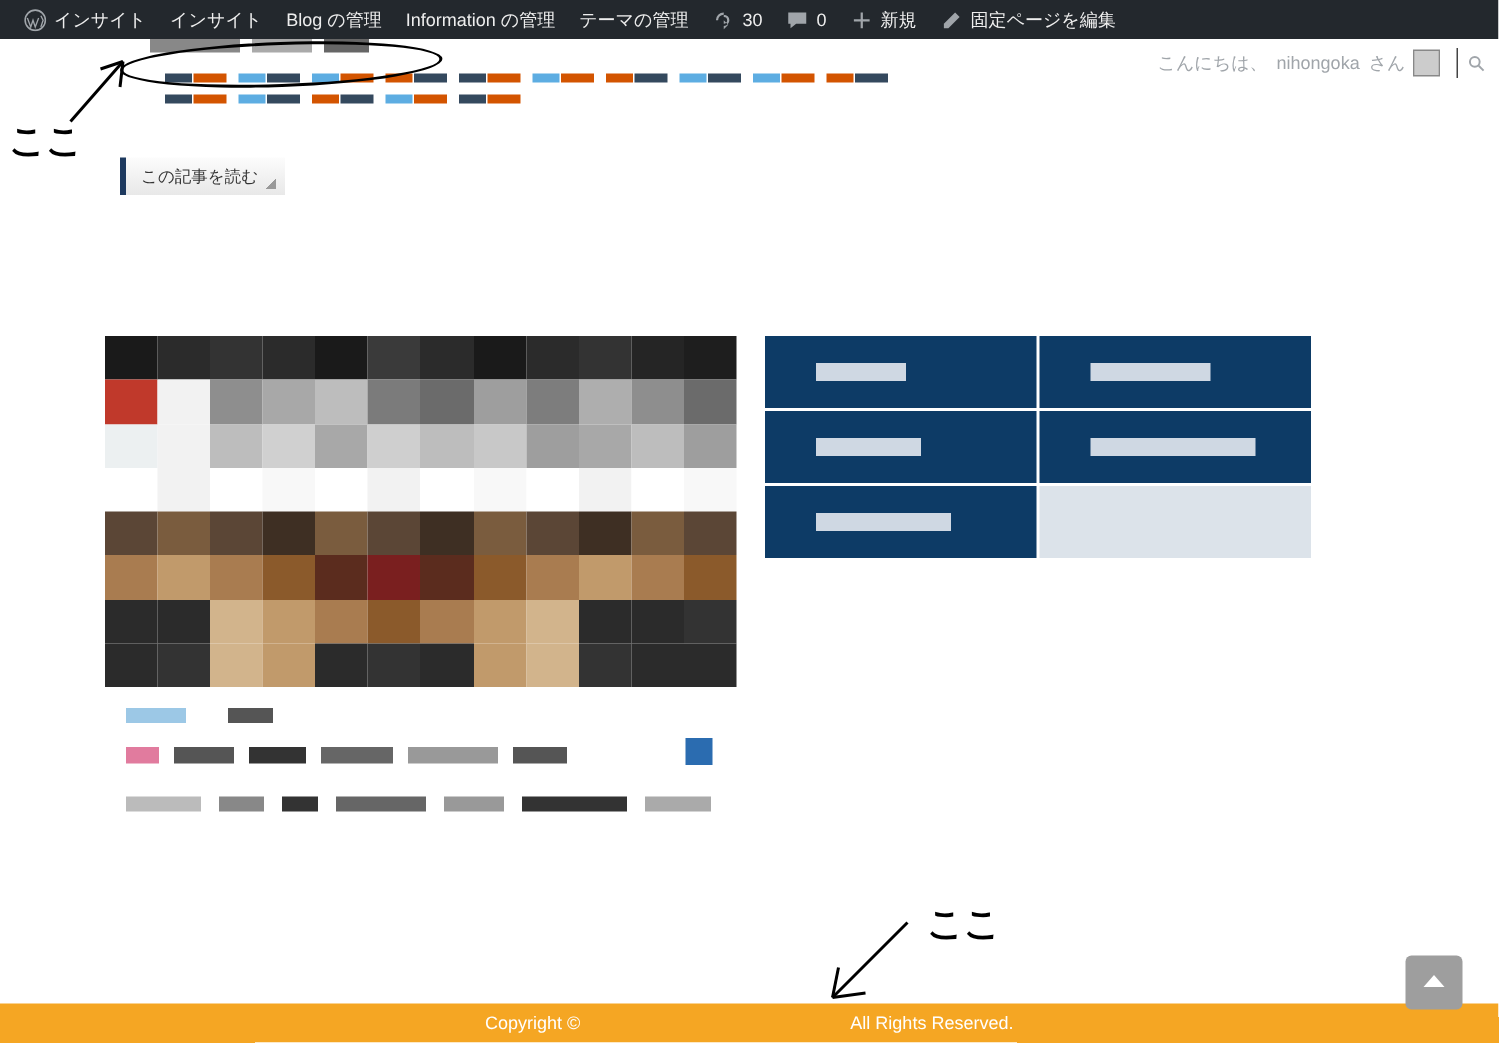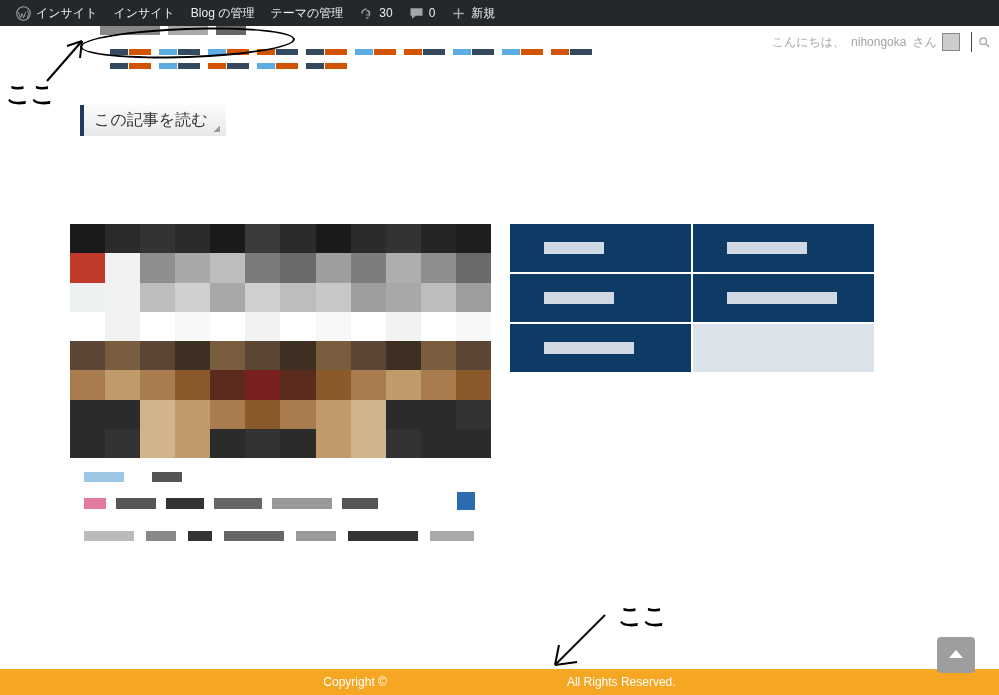--- a/index.html
+++ b/index.html
@@ -18,21 +18,21 @@
 .content { position: absolute; top: 20px; left: 80px; right: 20px; }
 .post-header { width: 590px; }
 .circled { position: absolute; top: 8px; left: 0; width: 215px; height: 30px; border: 2px solid #000; border-radius: 50%; transform: rotate(-2deg); }
 .subline { display: flex; gap: 8px; margin: 6px 20px 12px; }
 .blurblk { height: 9px; }
 .tag-row { display: flex; flex-wrap: wrap; gap: 8px; margin: 14px 30px 0; }
 .tag-pair { display: flex; gap: 1px; }
 .tag-a { height: 6px; }
 .tag-b { height: 6px; }
 
-.read-more { margin-top: 36px; display: inline-flex; align-items: flex-end; border-left: 4px solid #1e3a5f; background: linear-gradient(#fcfcfc,#e8e8e8); padding: 5px 18px 5px 10px; font-size: 16px; color: #333; position: relative; }
+.read-more { margin-top: 36px; display: inline-flex; align-items: flex-end; border-left: 4px solid #1e3a5f; background: linear-gradient(#fcfcfc,#e8e8e8); padding: 5px 18px 5px 10px; font-size: 11px; color: #333; position: relative; }
 .read-more::after { content: ''; position: absolute; right: 6px; bottom: 4px; width: 7px; height: 7px; background: linear-gradient(135deg, transparent 50%, #999 50%); }
 
 
 .cards { position: absolute; top: 224px; left: 70px; display: flex; gap: 19px; }
 .card-left { width: 421px; background: #fff; }
 .pixelated { width: 421px; height: 234px; display: grid; grid-template-columns: repeat(12, 1fr); grid-template-rows: repeat(8, 1fr); }
 .px { width: 100%; height: 100%; }
 .meta-row { padding: 14px 14px 6px; display: flex; gap: 28px; align-items: center; }
 .blur-sm { height: 10px; }
 .card-title { padding: 10px 14px 4px; display: flex; align-items: center; gap: 10px; flex-wrap: wrap; position: relative; }
@@ -75,39 +75,48 @@
       </svg>
     <span>インサイト</span>
   </div>
   <div class="admin-item">
       <span>インサイト</span>
     </div>
   <div class="admin-item">
       <span>Blog の管理</span>
     </div>
   <div class="admin-item">
+      <span>Information の管理</span>
+    </div>
+  <div class="admin-item">
       <span>テーマの管理</span>
     </div>
   <div class="admin-item">
     <svg class="ic" viewBox="0 0 20 20">
         <path d="M10 3a7 7 0 00-7 7h2a5 5 0 115 5v3l4-4-4-4v3a3 3 0 100-6V3z"></path>
       </svg>
     <span>30</span>
   </div>
   <div class="admin-item">
     <svg class="ic" viewBox="0 0 20 20">
         <path d="M2 3h16v10H9l-5 4v-4H2z"></path>
       </svg>
     <span>0</span>
   </div>
   <div class="admin-item">
     <svg class="ic" viewBox="0 0 20 20">
         <path d="M9 3h2v6h6v2h-6v6H9v-6H3V9h6z"></path>
       </svg>
     <span>新規</span>
+  </div>
+  <div class="admin-item">
+    <svg class="ic" viewBox="0 0 20 20">
+        <path d="M13 3l4 4L7 17H3v-4z"></path>
+      </svg>
+    <span>固定ページを編集</span>
   </div>
   <div class="admin-right">
   </div>
 </div>
 
 <div class="howdy-bar">
   <span>こんにちは、</span>
   <span>nihongoka</span>
   <span> さん</span>
   <span class="avatar"></span>

